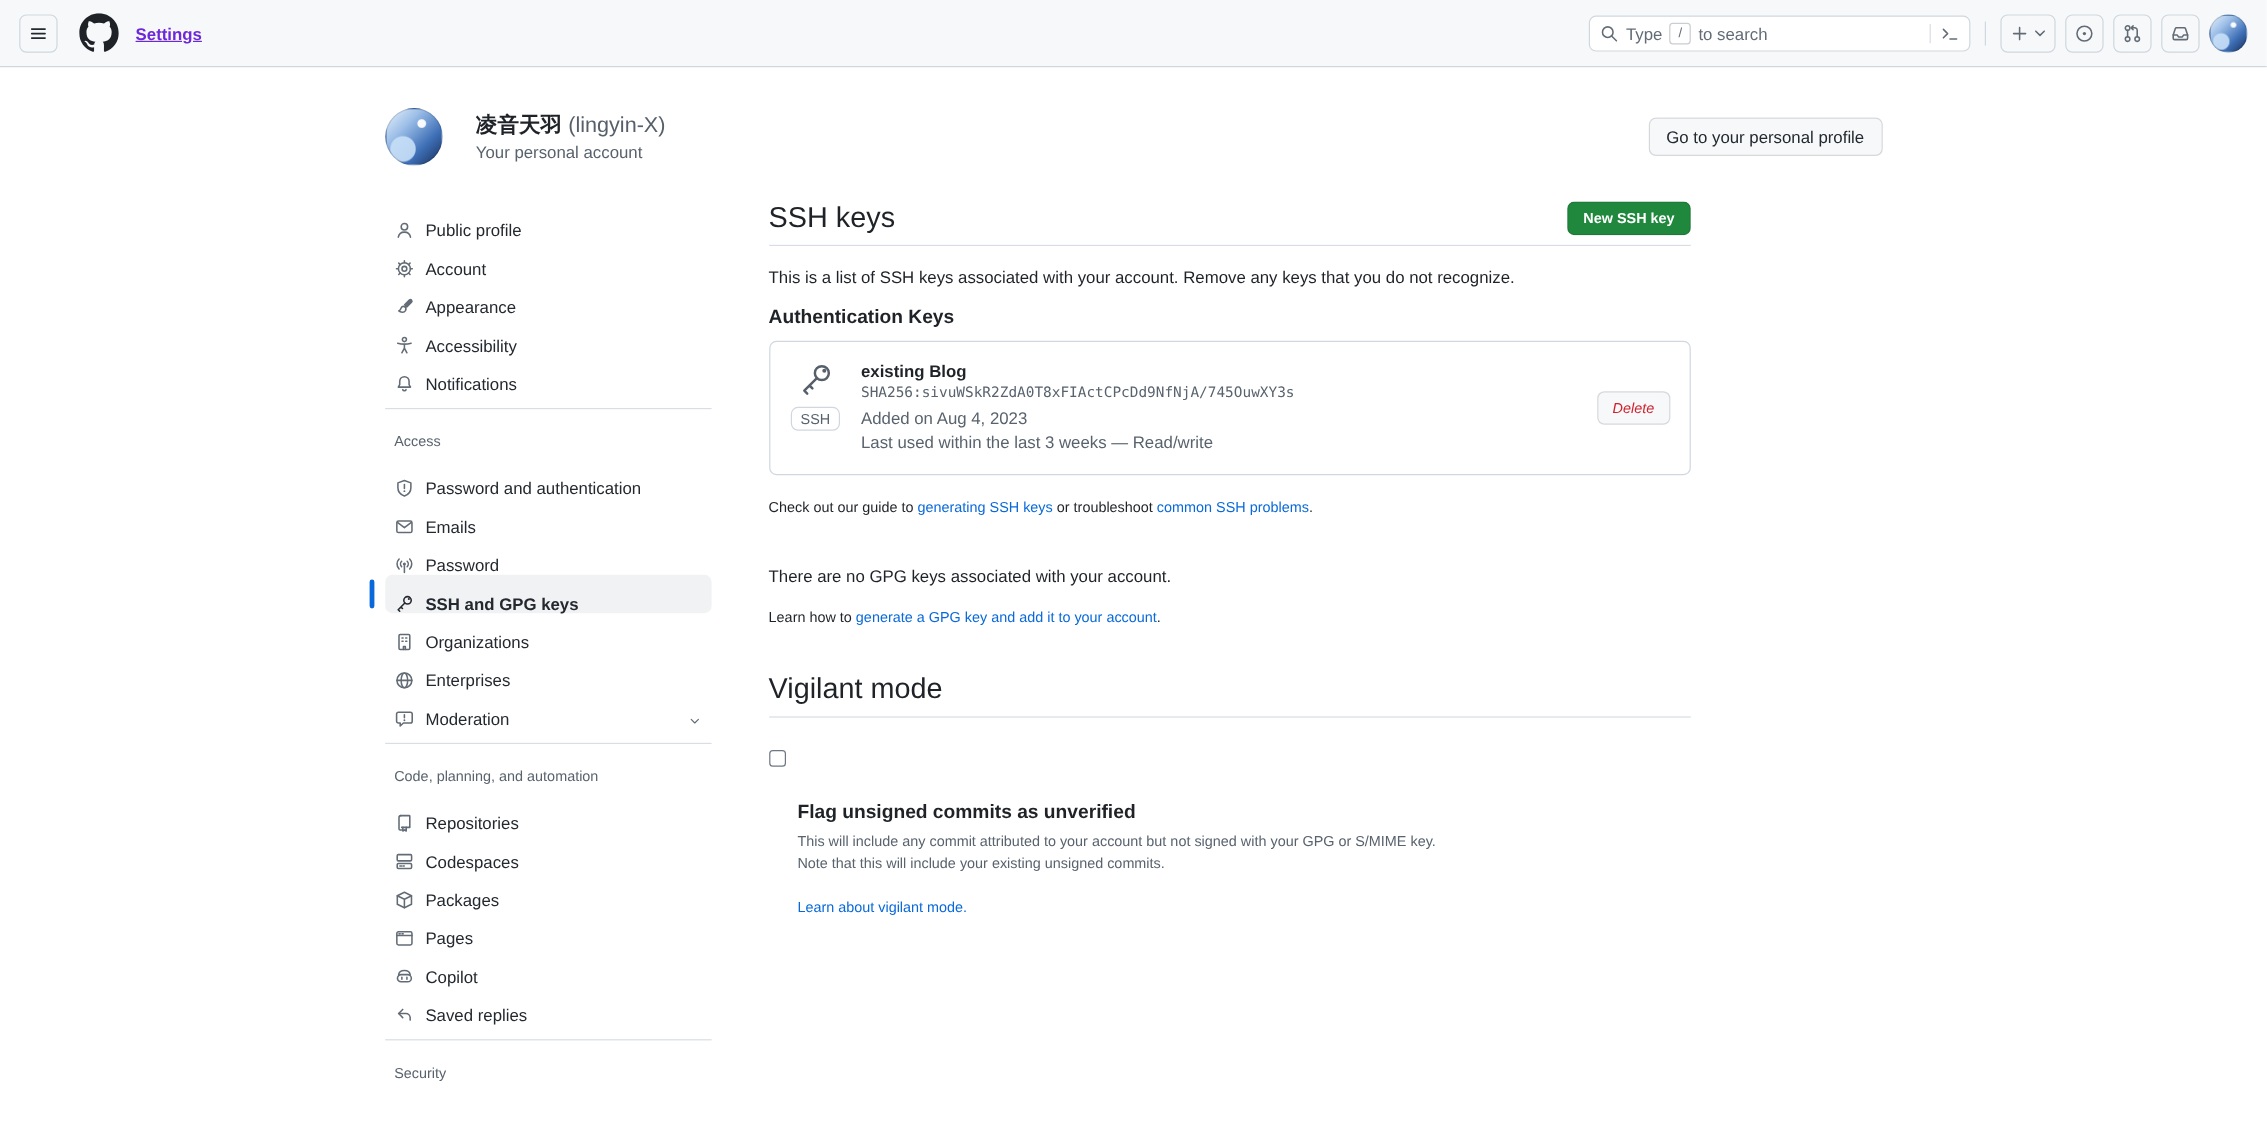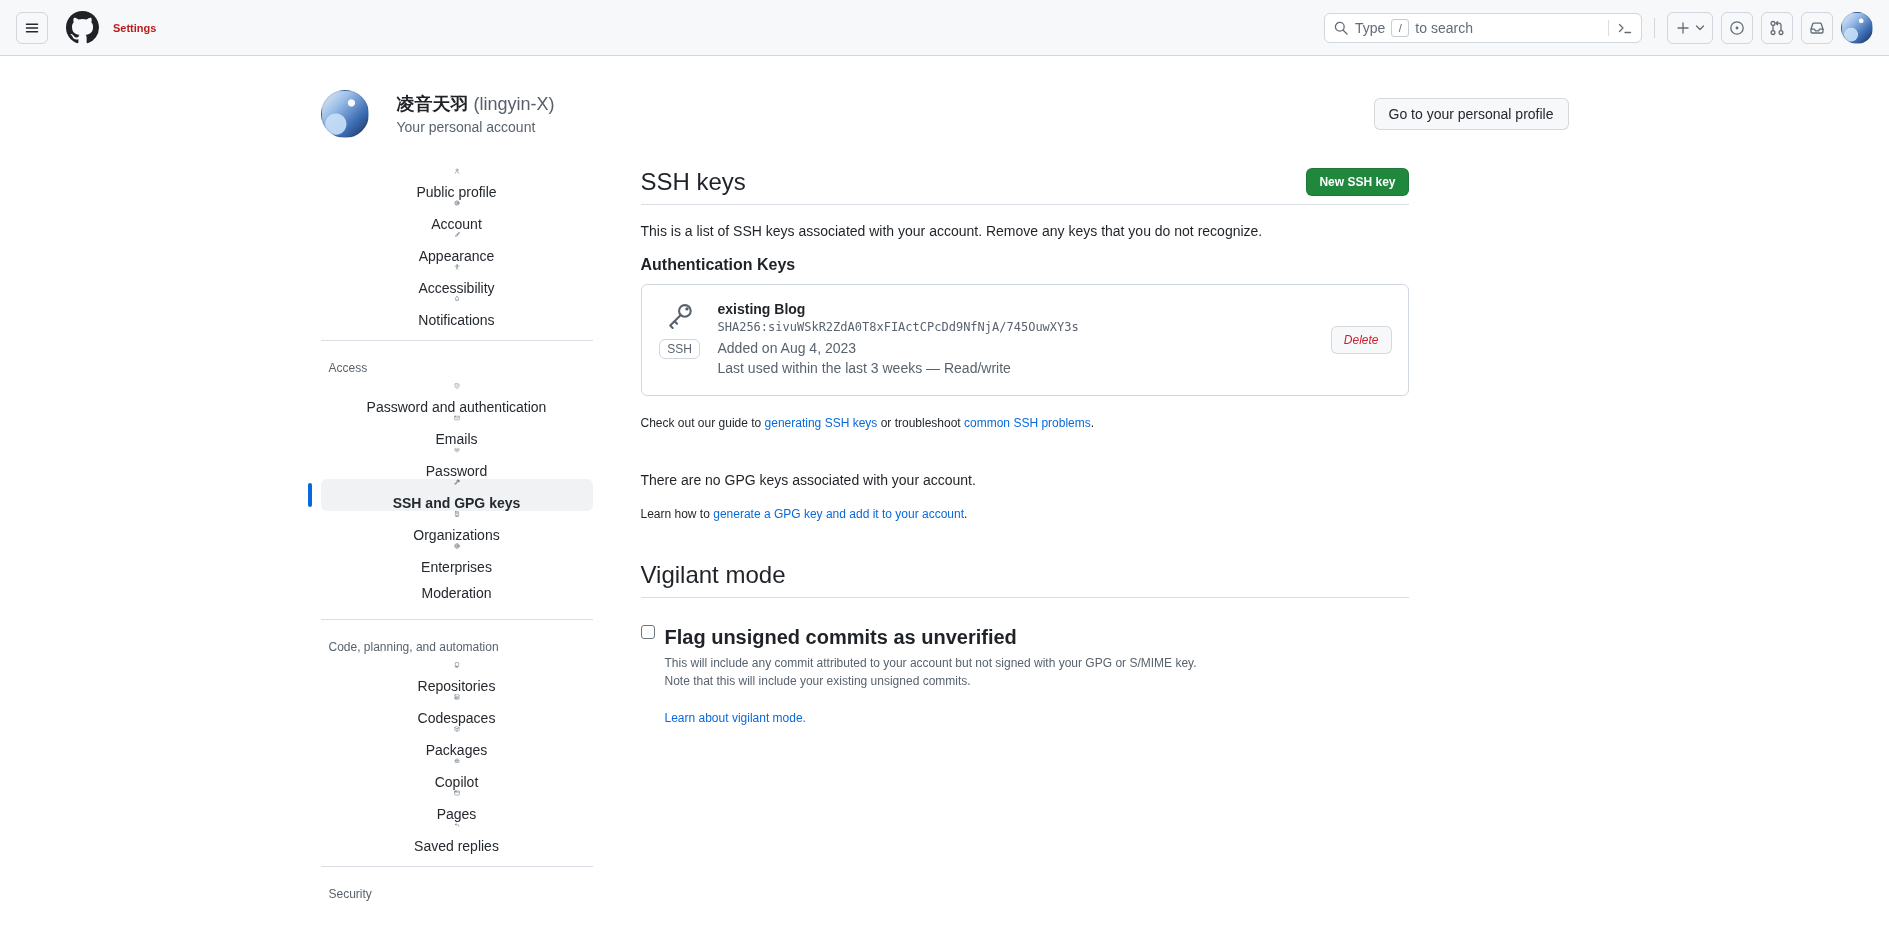--- a/index.html
+++ b/index.html
@@ -17,21 +17,21 @@
   .gh-header {
     height:56px; background:#f6f8fa; border-bottom:1px solid #d0d7de;
     display:flex; align-items:center; padding:0 16px; gap:12px;
   }
   .icon-btn {
     width:32px; height:32px; border:1px solid #d0d7de; border-radius:6px;
     background:transparent; display:flex; align-items:center; justify-content:center;
     cursor:pointer; flex-shrink:0;
   }
   .gh-logo { color:#1f2328; margin-left:6px; }
-  .ctx-title { font-size:11px; font-weight:600; color:#b91c1c; margin-left:2px; }
+  .ctx-title { font-size:14px; font-weight:600; color:#6d28d9; margin-left:2px;text-decoration:underline; }
   .header-right { margin-left:auto; display:flex; align-items:center; gap:8px; }
   .search-box {
     width:318px; height:30px; background:#fff; border:1px solid #d0d7de; border-radius:6px;
     display:flex; align-items:center; padding:0 8px; gap:6px; color:#636c76; cursor:text;
   }
   .search-box .ph { font-size:14px; color:#636c76; white-space:nowrap; }
   .kbd {
     min-width:18px; height:18px; border:1px solid #c7ced4; border-radius:3px;
     font-size:11px; color:#636c76; display:inline-flex; align-items:center; justify-content:center;
     padding:0 4px; background:#fff;
@@ -60,23 +60,23 @@
     margin-left:auto; height:32px; padding:0 14px; font-size:14px; font-weight:500;
     font-family:inherit; color:#24292f; background:#f6f8fa; border:1px solid rgba(31,35,40,.15);
     border-radius:6px; cursor:pointer;
   }
 
   .settings-layout { display:flex; gap:48px; }
 
   
   .sidebar { width:272px; flex-shrink:0; }
   .sb-item {
-    position:relative; display:flex; align-items:center; gap:10px;
+    position:relative; display:flex; align-items:flex-end; gap:10px;
     height:32px; padding:0 8px; border-radius:6px; text-decoration:none;
-    color:#24292f; font-size:14px; cursor:pointer;flex-direction:column;
+    color:#24292f; font-size:14px; cursor:pointer;
   }
   .sb-item .chev { margin-left:auto; }
   .sb-item.selected { background:rgba(208,215,222,.32); font-weight:600; }
   .sb-item.selected::before {
     content:""; position:absolute; left:-13px; top:4px; bottom:4px; width:4px;
     border-radius:2px; background:#0969da;
   }
   .sb-item.selected .ic { stroke:#24292f; }
   .sb-item.selected .ic .fl { fill:#24292f; }
   .sb-divider { height:1px; background:#d8dee4; margin:12px 0; }
@@ -117,21 +117,21 @@
   .note-line { font-size:12px; color:#1f2328; }
   .link { color:#0969da; cursor:pointer; text-decoration:none; }
   .section { margin-top:40px; }
   .mb16 { margin-bottom:16px; }
 
   .checkbox-row { display:flex; gap:10px; margin-top:24px; }
   .checkbox {
     width:14px; height:14px; border:1px solid #6e7781; border-radius:3px; background:#fff;
     flex-shrink:0; margin-top:3px; cursor:pointer;
   }
-  .cb-label { font-size:20px; font-weight:600; color:#1f2328; line-height:1.5; }
+  .cb-label { font-size:16px; font-weight:600; color:#1f2328; line-height:1.5;margin-top:44px; }
   .cb-desc { font-size:12px; color:#59636e; line-height:1.55; margin-top:2px; }
   .vigilant-link { display:inline-block; font-size:12px; margin-top:20px; margin-left:24px; }
 </style>
 </head>
 <body>
 
 <div class="page">
 
   <header class="gh-header">
     <button class="icon-btn">
@@ -331,32 +331,32 @@
         </a>
         <a class="sb-item">
           <svg class="ic" width="16" height="16" viewBox="0 0 16 16">
               <path d="M8 1.6 13.9 4.5v7L8 14.4 2.1 11.5v-7Z"></path>
               <path d="M2.1 4.5 8 7.4l5.9-2.9M8 7.4v7"></path>
             </svg>
           <span>Packages</span>
         </a>
         <a class="sb-item">
           <svg class="ic" width="16" height="16" viewBox="0 0 16 16">
+              <rect x="1.7" y="2.5" width="12.6" height="11" rx="1.4"></rect>
+              <path d="M1.7 5.6h12.6M3.5 4.1h1M6 4.1h1"></path>
+            </svg>
+          <span>Pages</span>
+        </a>
+        <a class="sb-item">
+          <svg class="ic" width="16" height="16" viewBox="0 0 16 16">
               <path d="M3.2 6.2C3.5 4 5.5 2.8 8 2.8s4.5 1.2 4.8 3.4"></path>
               <rect x="2.2" y="6.2" width="11.6" height="6" rx="3"></rect>
               <path d="M5.9 8.3v1.8M10.1 8.3v1.8"></path>
             </svg>
           <span>Copilot</span>
-        </a>
-        <a class="sb-item">
-          <svg class="ic" width="16" height="16" viewBox="0 0 16 16">
-              <rect x="1.7" y="2.5" width="12.6" height="11" rx="1.4"></rect>
-              <path d="M1.7 5.6h12.6M3.5 4.1h1M6 4.1h1"></path>
-            </svg>
-          <span>Pages</span>
         </a>
         <a class="sb-item">
           <svg class="ic" width="16" height="16" viewBox="0 0 16 16">
               <path d="M6.6 3.2 3.2 6.6l3.4 3.4"></path>
               <path d="M3.4 6.6h5.8a3.6 3.6 0 0 1 3.6 3.6v1.9"></path>
             </svg>
           <span>Saved replies</span>
         </a>
 
         <div class="sb-divider"></div>

